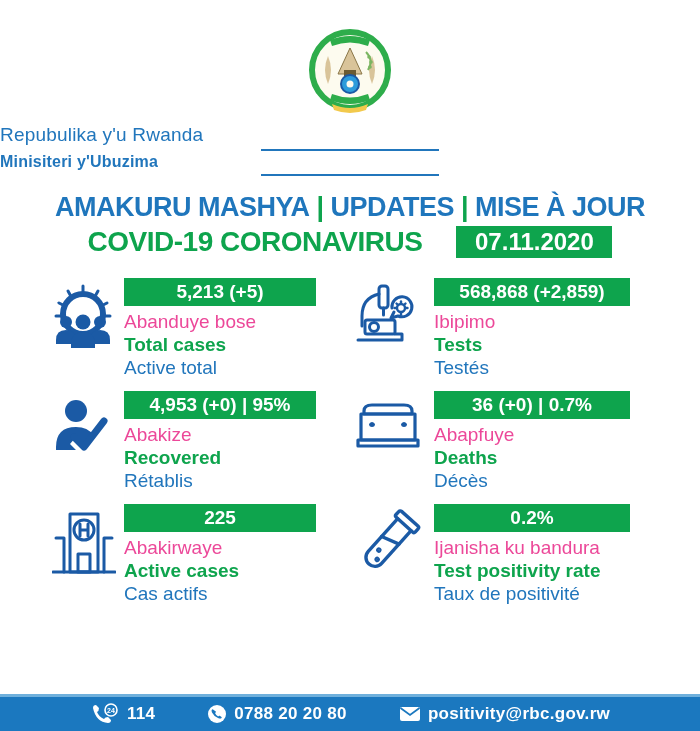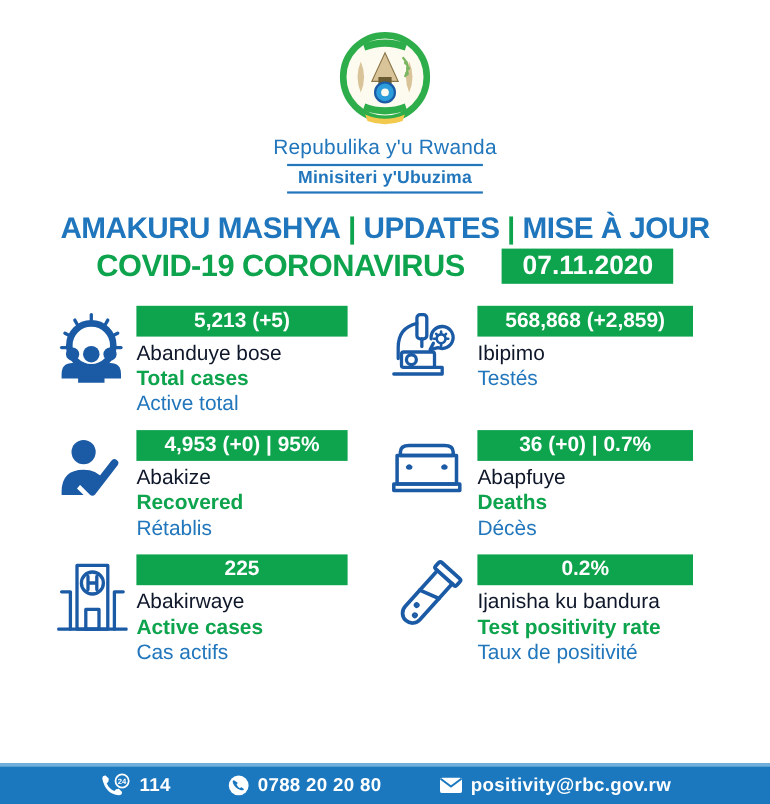--- a/index.html
+++ b/index.html
@@ -6,21 +6,21 @@
   html,body { background:#e8e8e8; }
   .poster {
     position:relative;
     width:700px; height:731px;
     margin:0 auto;
     background:#ffffff;
     font-family:"Liberation Sans", sans-serif;
     overflow:hidden;
   }
   
-  .brand { position:absolute; top:24px; left:0; width:700px; text-align:center; }
+  .brand { position:absolute; top:24px; left:0; width:700px; }
   .crest { width:96px; height:96px; display:block; margin:0 auto; }
   .country {
     margin-top:4px;
     color:#2176BC; font-size:19px; font-weight:400; letter-spacing:0.2px;
   }
   .brand-rule {
     width:178px; height:2px; background:#2176BC; margin:3px auto 2px auto; border:none;
   }
   .ministry {
     color:#2176BC; font-size:16px; font-weight:700; letter-spacing:0.2px;
@@ -59,21 +59,21 @@
   .card.right .icon-wrap { width:82px; flex:0 0 82px; }
   .icon-wrap svg { display:block; }
   .card-body { flex:1; }
   .value-bar {
     background:#0EA44D; color:#ffffff;
     height:28px; line-height:28px;
     text-align:center; font-size:19px; font-weight:800;
     margin-bottom:4px; white-space:nowrap;
   }
   .lbl { font-size:19px; line-height:23px; white-space:nowrap; }
-  .lbl-rw { color:#0f172a; }
+  .lbl-rw { color:#ec4899; }
   .lbl-en { color:#0EA44D; font-weight:800; }
   .lbl-fr { color:#2176BC; }
 
   
   .footer {
     position:absolute; left:0; bottom:0; width:700px; height:37px;
     background:#1B78BF; border-top:3px solid #6FB0DC;
     display:flex; align-items:center; justify-content:center; gap:52px;
   }
   .footer-item { display:flex; align-items:center; gap:7px; color:#ffffff; }
@@ -177,20 +177,21 @@
             <line x1="42.5" y1="26" x2="44.5" y2="26"></line>
               <line x1="53.5" y1="26" x2="55.5" y2="26"></line>
             <line x1="44.5" y1="21.5" x2="46" y2="23"></line>
               <line x1="53.5" y1="21.5" x2="52" y2="23"></line>
           </g>
         </svg>
       </div>
       <div class="card-body">
         <div class="value-bar">568,868 (+2,859)</div>
         <div class="lbl lbl-rw">Ibipimo</div>
+        <div class="lbl lbl-en">Tests</div>
         <div class="lbl lbl-fr">Testés</div>
       </div>
     </div>
 
     <div class="card">
       <div class="icon-wrap">
         <svg width="64" height="66" viewBox="0 0 64 66">
           <g fill="#1B5AA5">
             <circle cx="24" cy="16" r="11"></circle>
             <path d="M4 52 q0-20 20-20 q12 0 17 8 l-9 9 -8-7 -6 7 6 6 0 0 -20 0 Z"></path>

